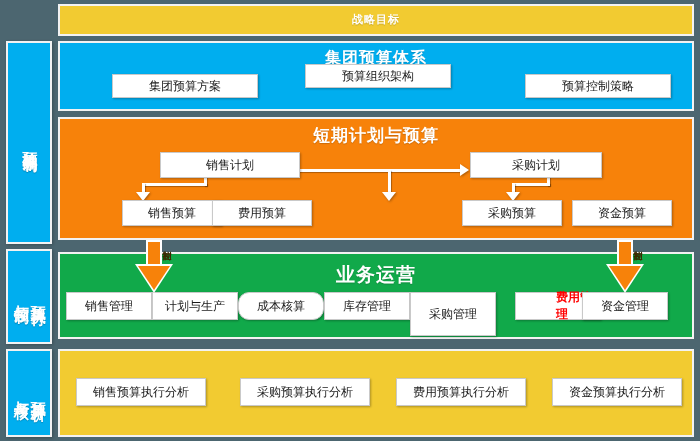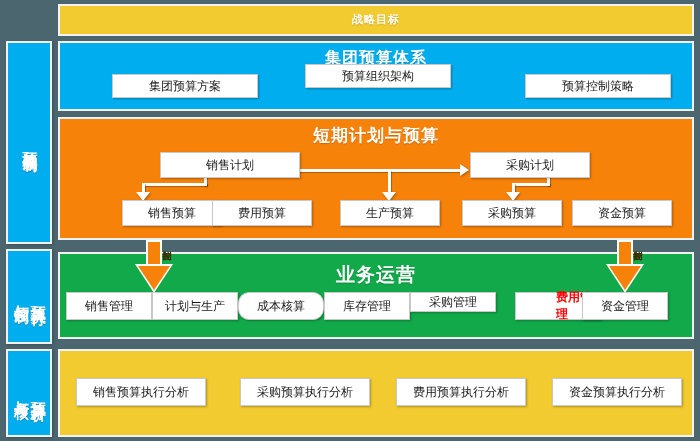--- a/index.html
+++ b/index.html
@@ -150,33 +150,30 @@
   <div class="arrowdn" style="left:382px;top:192px;"></div>
 
   <div class="cline" style="left:512px;top:183px;width:38px;height:3px;"></div>
   <div class="cline" style="left:547px;top:172px;width:3px;height:14px;"></div>
   <div class="cline" style="left:512px;top:183px;width:3px;height:11px;"></div>
   <div class="arrowdn" style="left:506px;top:192px;"></div>
 
   <div class="wbox" style="left:160px;top:152px;width:140px;height:26px;">
     <span>销售计划</span>
   </div>
-  <div class="wbox" style="left:470px;top:152px;width:120px;height:26px;">
+  <div class="wbox" style="left:470px;top:152px;width:132px;height:26px;">
     <span>采购计划</span>
   </div>
 
   <div class="wbox" style="left:90px;top:200px;width:100px;height:26px;margin-left:32px;">
     <span>销售预算</span>
   </div>
   <div class="wbox" style="left:212px;top:200px;width:100px;height:26px;">
     <span>费用预算</span>
   </div>
-  <div class="wbox" style="left:340px;top:200px;width:100px;height:26px;">
-    <span>生产预算</span>
-  </div>
   <div class="wbox" style="left:462px;top:200px;width:100px;height:26px;">
     <span>采购预算</span>
   </div>
   <div class="wbox" style="left:572px;top:200px;width:100px;height:26px;">
     <span>资金预算</span>
   </div>
 
   <div class="band c-green" style="left:58px;top:252px;width:636px;height:87px;">
     <div class="band-title" style="top:8px;font-size:19px;">业务运营</div>
   </div>
@@ -186,21 +183,21 @@
   </div>
   <div class="wbox" style="left:152px;top:292px;width:86px;height:28px;">
     <span>计划与生产</span>
   </div>
   <div class="wbox" style="left:238px;top:292px;width:86px;height:28px;border-radius:11px;">
     <span>成本核算</span>
   </div>
   <div class="wbox" style="left:324px;top:292px;width:86px;height:28px;">
     <span>库存管理</span>
   </div>
-  <div class="wbox" style="left:410px;top:292px;width:86px;height:20px;">
+  <div class="wbox" style="left:410px;top:292px;width:86px;height:44px;">
     <span>采购管理</span>
   </div>
   <div class="wbox" style="left:515px;top:292px;width:86px;height:28px;padding-left:40px;">
     <span class="highlight">费用管理</span>
   </div>
   <div class="wbox" style="left:582px;top:292px;width:86px;height:28px;">
     <span>资金管理</span>
   </div>
 
   <div class="ctrl" style="left:137px;top:240px;">

